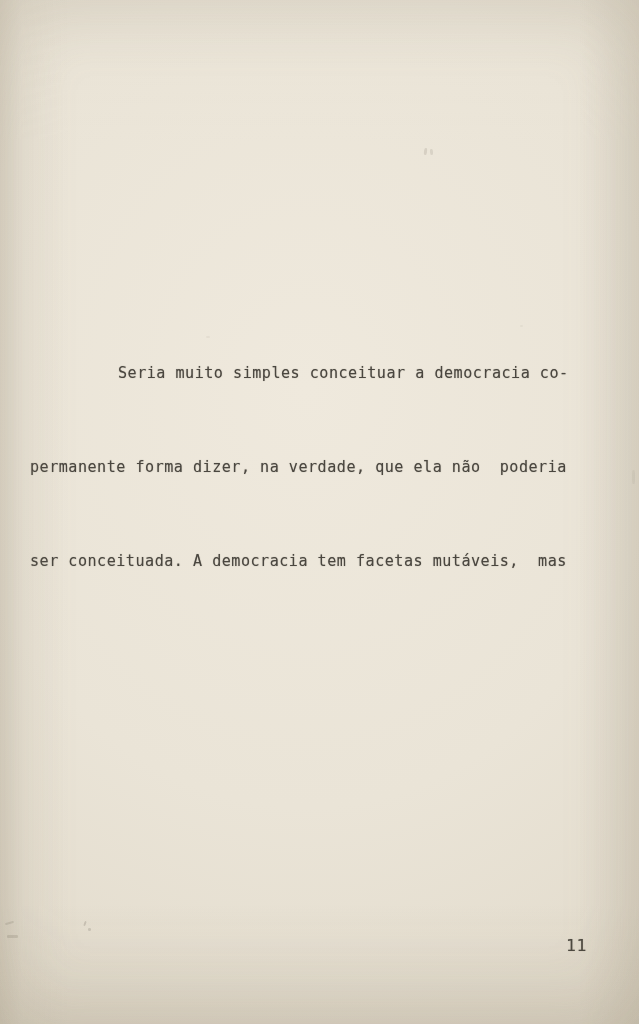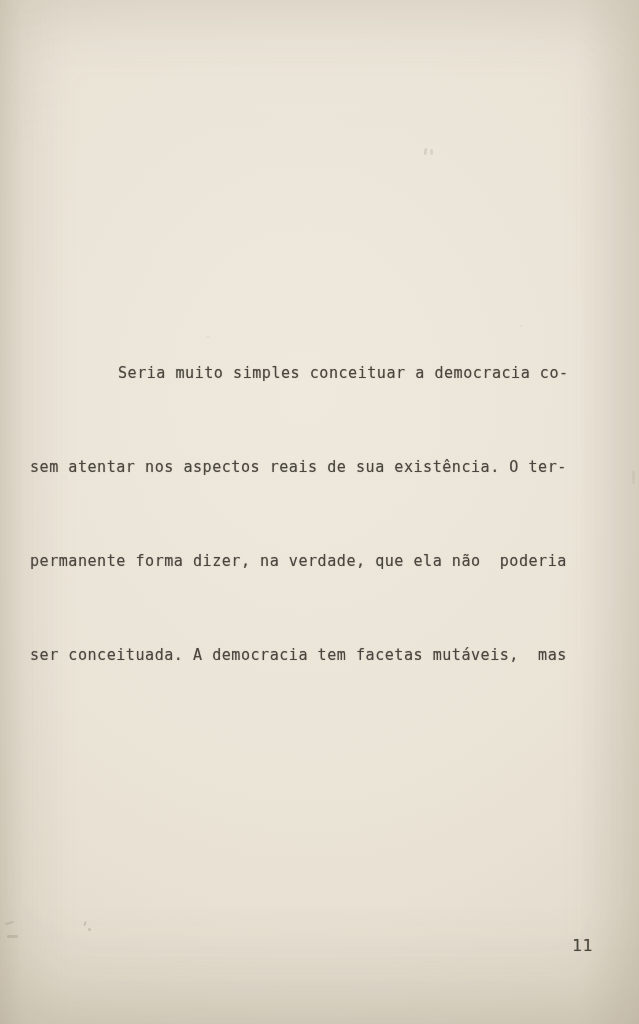--- a/index.html
+++ b/index.html
@@ -73,21 +73,20 @@
 
   
   #page-number {
     position: absolute;
     left: 566px;
     top: 936px;
     font-size: 16.5px;
     color: #4d4940;
     letter-spacing: .6px;
     text-shadow: 0 0 1px rgba(77,73,64,0.4);
-    margin-left: 6px;
   }
 
   
   .speck {
     position: absolute;
     background: rgba(108,100,86,0.55);
     pointer-events: none;
     border-radius: 40%;
   }
   #speck-top       { left: 424px; top: 148px; width: 3px;  height: 7px;  opacity:.30; transform: rotate(8deg); }
@@ -102,21 +101,20 @@
 </style>
 </head>
 <body>
 
 <div id="page">
 
   <div id="body-text">
 
     
     <span class="ln"><span class="indent"></span><span>Seria muito simples conceituar a democracia co-</span></span>
-    <span class="ln"><span>sem atentar nos aspectos reais de sua existência. O ter-</span></span>
     <span class="ln"><span>permanente forma dizer, na verdade, que ela não  poderia</span></span>
     <span class="ln"><span>ser conceituada. A democracia tem facetas mutáveis,  mas</span></span>
     
     
     
     
     
     
     
 

